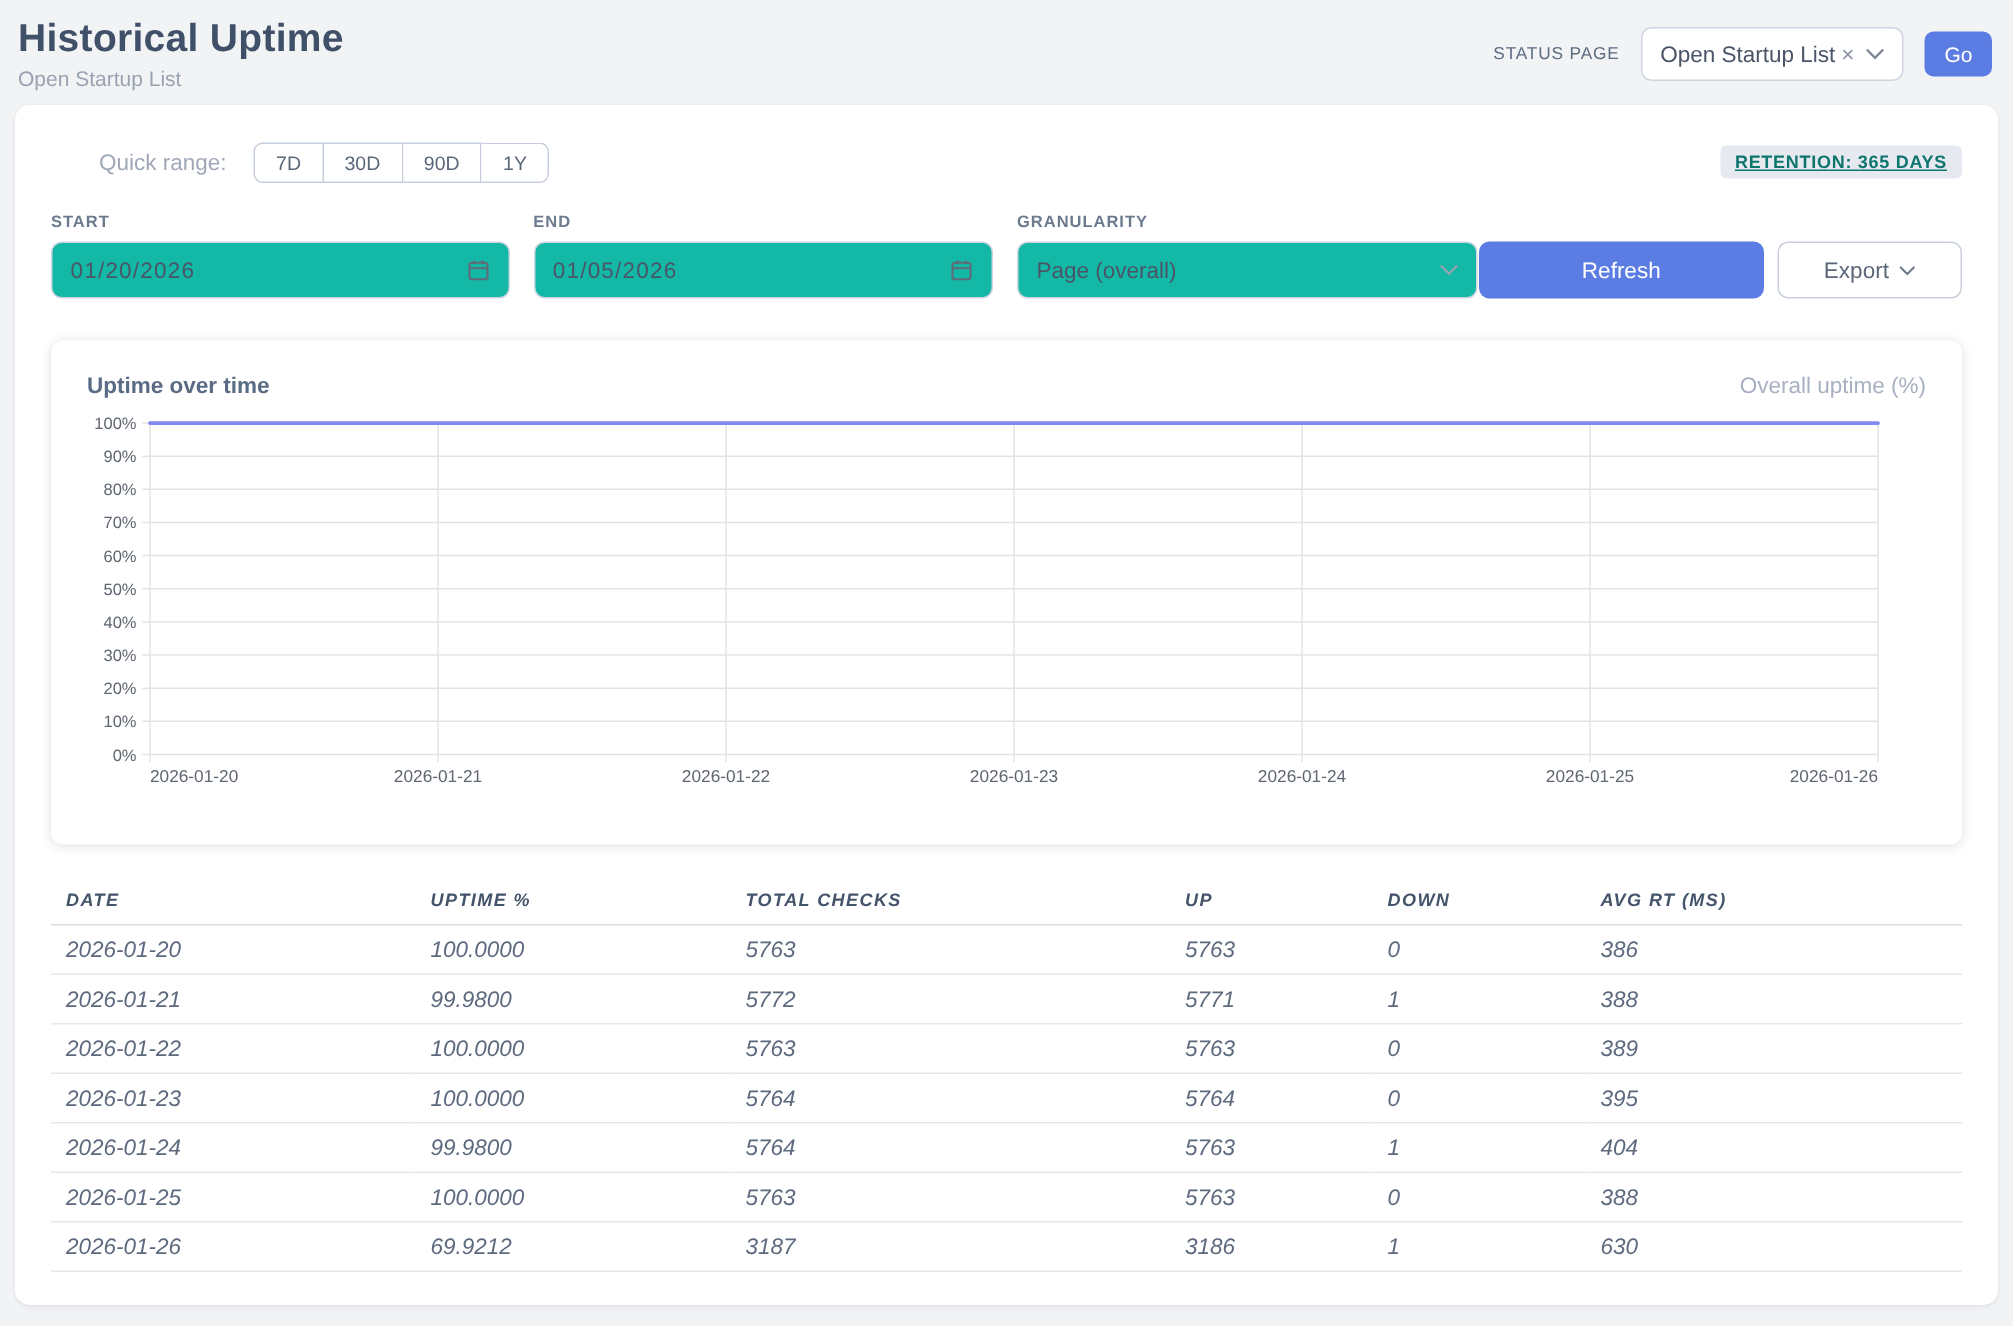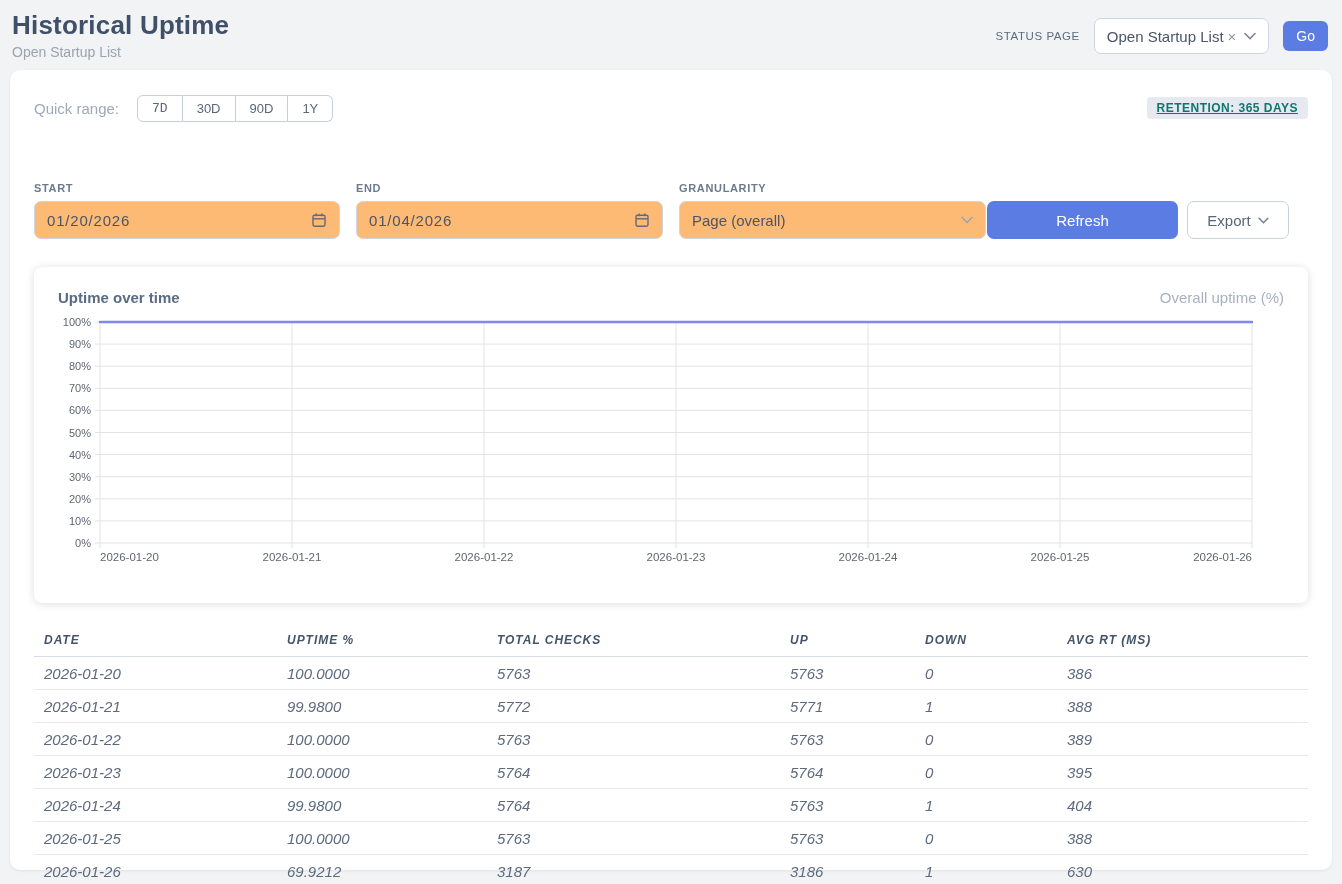--- a/index.html
+++ b/index.html
@@ -35,54 +35,54 @@
   .go-btn{
     background:var(--accent); color:#fff; border:none; border-radius:6px;
     height:30px; padding:0 13px; font-size:14px; cursor:pointer;
   }
   
   .main-panel{
     margin:0 10px; height:800px; background:#fff; border-radius:10px;
     box-shadow:0 1px 3px rgba(16,24,40,.08); padding:24px;
   }
   .row-quick{ display:flex; justify-content:space-between; align-items:center; height:28px; margin-bottom:20px; }
-  .quick-left{ display:flex; align-items:center; }
+  .quick-left{ display:flex; align-items:center;margin-left:32px; }
   .quick-label{ font-size:15px; color:#a0a8b8; margin-right:18px; }
   .btn-group{ display:flex; }
   .btn-group button{
     background:#fff; border:1px solid #c6cedd; border-left-width:0;
     height:27px; padding:0 14px; font-size:13px; color:#5a6779; cursor:pointer;
   }
-  .btn-group button:first-child{ border-left-width:1px; border-radius:6px 0 0 6px;font-family:Liberation Mono, monospace; }
+  .btn-group button:first-child{ border-left-width:1px; border-radius:6px 0 0 6px; }
   .btn-group button:last-child{ border-radius:0 6px 6px 0; }
   .retention-badge{
     background:#e6e9f0; color:#0f766e; font-size:12px; font-weight:600;
     letter-spacing:.04em; border-radius:4px; padding:4px 10px;text-decoration:underline;
   }
   
   .controls-row{ display:flex; align-items:flex-end; margin-bottom:28px; }
   .field{ display:flex; flex-direction:column; }
   .field-label{ font-size:11px; font-weight:600; color:#6c7a8e; letter-spacing:.06em; margin-bottom:7px; }
   .input-box{
     display:flex; align-items:center; justify-content:space-between;
     height:38px; border:1px solid var(--input-border); border-radius:7px;
-    padding:16px 12px; background:#fdba74; font-size:15px; color:#4a5568; cursor:text;
+    padding:16px 12px; background:#14b8a6; font-size:15px; color:#4a5568; cursor:text;
   }
   .date-text{ letter-spacing:.8px; }
-  .f-start{ width:306px;margin-top:40px; }
+  .f-start{ width:306px; }
   .f-end{ width:307px; margin-left:16px; }
   .f-gran{ width:307px; margin-left:16px; }
   .f-gran .input-box{ cursor:pointer; }
   .refresh-btn{
     width:191px; height:38px; margin-left:1px;
     background:var(--accent); color:#fff; border:none; border-radius:7px;
     font-size:15px; cursor:pointer;
   }
   .export-btn{
-    width:102px; height:38px; margin-left:9px;
+    width:123px; height:38px; margin-left:9px;
     background:#fff; border:1px solid #c9d0dc; border-radius:7px;
     font-size:15px; color:#5a6779; cursor:pointer;
     display:flex; align-items:center; justify-content:center; gap:7px;
   }
   
   .chart-card{
     height:336px; border-radius:8px; background:#fff;
     box-shadow:0 1px 8px rgba(16,24,40,.14);
     padding:22px 24px 0 24px; margin-bottom:24px;
   }
@@ -152,21 +152,21 @@
             <rect x="2" y="3.2" width="12" height="11" rx="1.6" fill="none" stroke="#616a79" stroke-width="1.4"></rect>
             <line x1="2" y1="6.8" x2="14" y2="6.8" stroke="#616a79" stroke-width="1.4"></line>
             <line x1="5.2" y1="1.6" x2="5.2" y2="4.2" stroke="#616a79" stroke-width="1.4"></line>
             <line x1="10.8" y1="1.6" x2="10.8" y2="4.2" stroke="#616a79" stroke-width="1.4"></line>
           </svg>
       </div>
     </div>
     <div class="field f-end">
       <span class="field-label">END</span>
       <div class="input-box">
-        <span class="date-text">01/04/2026</span>
+        <span class="date-text">01/05/2026</span>
         <svg width="16" height="16" viewBox="0 0 16 16">
             <rect x="2" y="3.2" width="12" height="11" rx="1.6" fill="none" stroke="#616a79" stroke-width="1.4"></rect>
             <line x1="2" y1="6.8" x2="14" y2="6.8" stroke="#616a79" stroke-width="1.4"></line>
             <line x1="5.2" y1="1.6" x2="5.2" y2="4.2" stroke="#616a79" stroke-width="1.4"></line>
             <line x1="10.8" y1="1.6" x2="10.8" y2="4.2" stroke="#616a79" stroke-width="1.4"></line>
           </svg>
       </div>
     </div>
     <div class="field f-gran">
       <span class="field-label">GRANULARITY</span>

